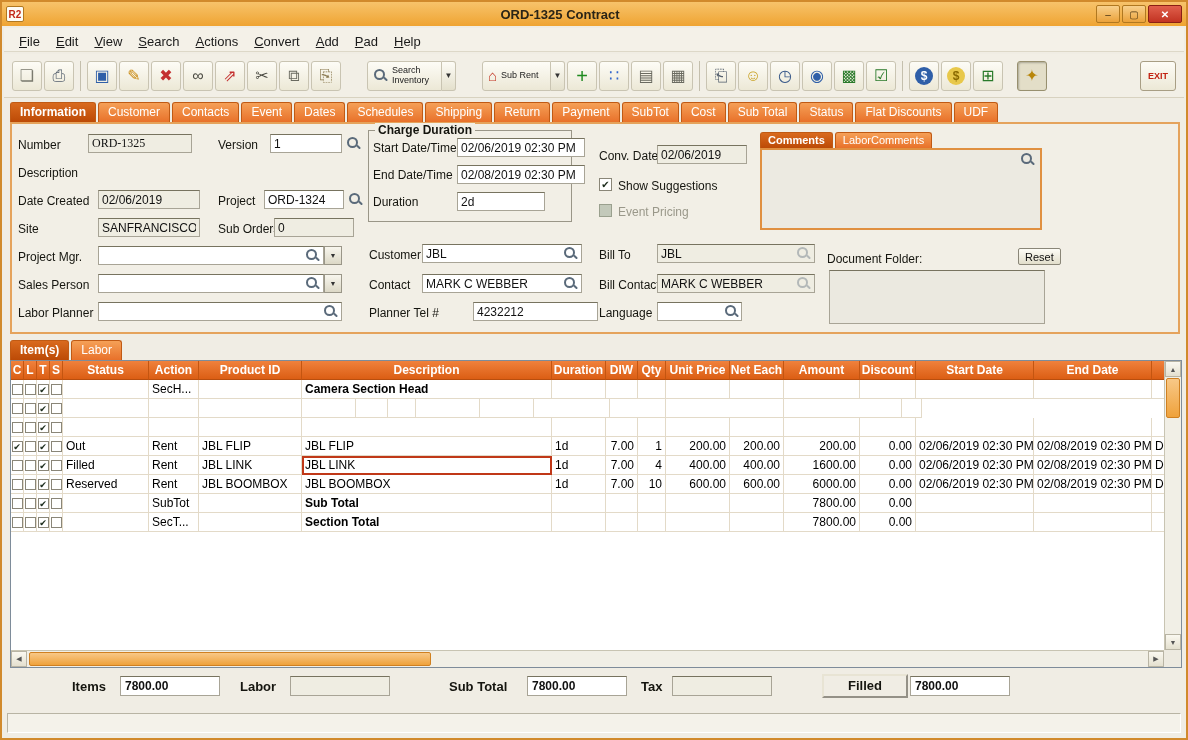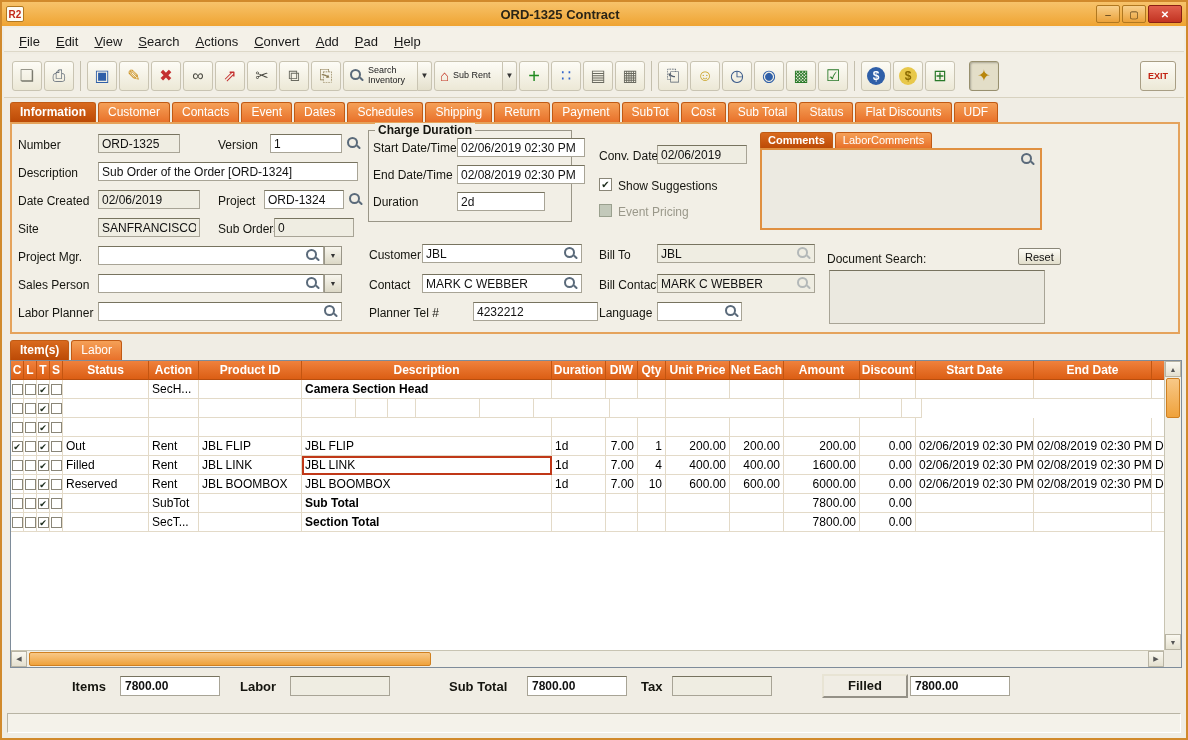--- a/index.html
+++ b/index.html
@@ -28,21 +28,21 @@
   .toolbar { position:absolute; top:52px; left:2px; right:2px; height:44px; background:#F2EFE6;
     display:flex; align-items:center; gap:2px; padding:0 8px; border-bottom:1px solid #D8D2C0; }
   .tbtn { width:30px; height:30px; border:1px solid #C9C4B2; border-radius:3px;
     background:linear-gradient(#FDFCF6,#ECE8D6); display:flex; align-items:center; justify-content:center; cursor:default; }
   .tbtn.pressed { background:#E3DEC8; border:1px solid #98906F; box-shadow:inset 1px 1px 2px rgba(0,0,0,.25); }
   .tglyph { font-size:16px; line-height:1; }
   .tglyph.roundi { width:18px; height:18px; border-radius:50%; font-size:12px; font-weight:bold;
     display:flex; align-items:center; justify-content:center; }
   .tsep { width:1px; height:30px; background:#C4BFAD; margin:0 4px; }
   .exitb { width:36px; color:#C22312; font-size:9px; font-weight:bold; border:1px solid #A89E84; }
-  .splitb { display:flex; height:30px; }
+  .splitb { display:flex; height:30px;margin-left:24px; }
   .splitmain { display:flex; align-items:center; gap:4px; padding:0 5px; border:1px solid #C9C4B2;
     border-radius:3px 0 0 3px; background:linear-gradient(#FDFCF6,#ECE8D6); }
   .splitlbl { font-size:9px; line-height:1.1; width:44px; color:#222; }
   .splitarr { width:14px; border:1px solid #C9C4B2; border-left:none; border-radius:0 3px 3px 0;
     background:linear-gradient(#FDFCF6,#E4E0CC); font-size:8px; color:#333; display:flex; align-items:center; justify-content:center; }
   .fact { color:#C23322; font-size:15px; line-height:1; }
 
   
   .tabstrip { position:absolute; top:98px; left:8px; right:8px; height:22px; display:flex; align-items:flex-end; }
   .tab { display:inline-block; margin-right:2px; padding:2px 9px 3px; font-size:12px; color:#FFFFFF;
@@ -261,27 +261,26 @@
       <span class="tab">SubTot</span>
       <span class="tab">Cost</span>
       <span class="tab">Sub Total</span>
       <span class="tab">Status</span>
       <span class="tab">Flat Discounts</span>
       <span class="tab">UDF</span>
     </div>
 
   <div class="infopanel">
     <span class="lbl" style="left:6px;top:14px">Number</span>
-    <input class="fi ro" style="left: 86px; top: 10px; width: 82px;" readonly="" value="ORD-1325">
+    <input class="fi ro" style="left: 76px; top: 10px; width: 104px; font-family: Liberation Serif, serif;" readonly="" value="ORD-1325">
     <span class="lbl" style="left:206px;top:14px">Version</span>
     <input class="fi" style="left: 258px; top: 10px; width: 72px;" readonly="" value="1">
     <span class="mag abs" style="left:334px;top:12px"></span>
 
     <span class="lbl" style="left:6px;top:42px">Description</span>
-    <input class="fi" style="left: 86px; top: 38px; width: 260px;" readonly="" value="Sub Order of the Order [ORD-1324]">
 
     <span class="lbl" style="left:6px;top:70px">Date Created</span>
     <input class="fi ro" style="left: 86px; top: 66px; width: 102px;" readonly="" value="02/06/2019">
     <span class="lbl" style="left:206px;top:70px">Project</span>
     <input class="fi" style="left: 252px; top: 66px; width: 80px;" readonly="" value="ORD-1324">
     <span class="mag abs" style="left:336px;top:68px"></span>
 
     <span class="lbl" style="left:6px;top:98px">Site</span>
     <input class="fi ro" style="left: 86px; top: 94px; width: 102px;" readonly="" value="SANFRANCISCO">
     <span class="lbl" style="left:206px;top:98px">Sub Orders</span>
@@ -336,21 +335,21 @@
     <span class="lbl" style="left:357px;top:182px">Planner Tel #</span>
     <input class="fi" style="left: 445px; top: 178px; width: 125px; margin-left: 16px;" readonly="" value="4232212">
     <span class="lbl" style="left:587px;top:182px">Language</span>
     <input class="fi" style="left: 645px; top: 178px; width: 85px;" readonly="">
     <span class="mag abs" style="left:712px;top:180px"></span>
 
     <div style="position:absolute;left:748px;top:6px"><span class="ctab active">Comments</span><span class="ctab">LaborComments</span></div>
     <div class="commentsbox" style="left:748px;top:24px;width:282px;height:82px"></div>
     <span class="mag abs" style="left:1008px;top:28px"></span>
 
-    <span class="lbl" style="left:815px;top:128px">Document Search:</span>
+    <span class="lbl" style="left:815px;top:128px">Document Folder:</span>
     <button class="resetbtn" style="left:1006px;top:124px">Reset</button>
     <div class="folderbox" style="left:817px;top:146px;width:216px;height:54px"></div>
   </div>
 
   <div class="itemtabs">
       <span class="tab active">Item(s)</span>
       <span class="tab">Labor</span>
     </div>
 
   <div class="gridpanel">

